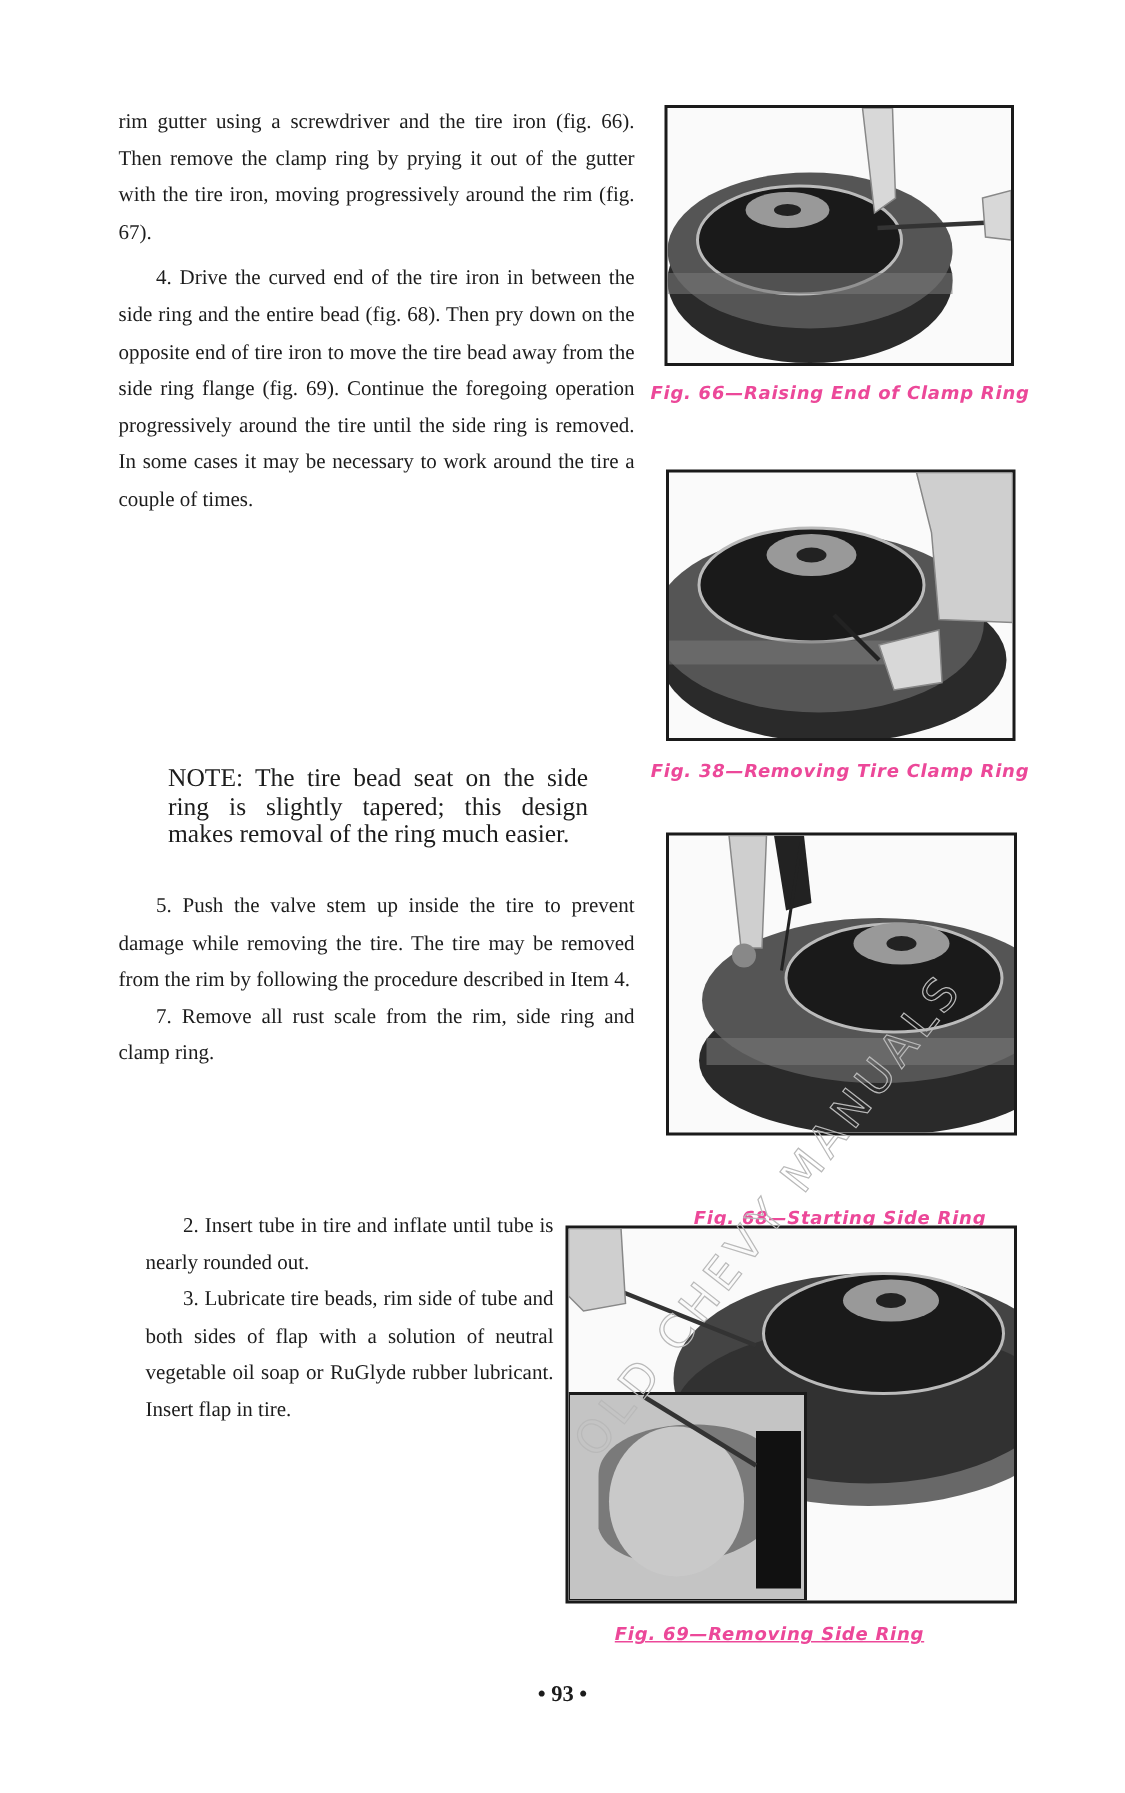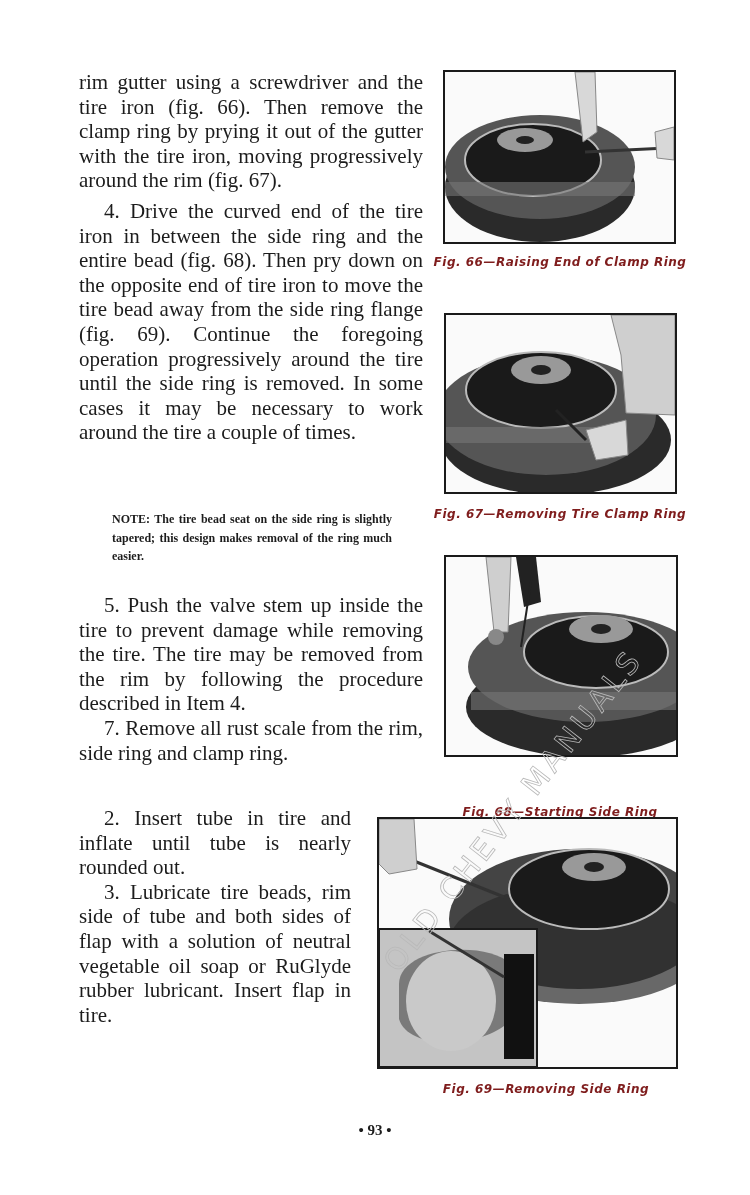--- a/index.html
+++ b/index.html
@@ -3,41 +3,41 @@
   <meta charset="utf-8">
   <style>
     html, body { margin: 0; padding: 0; background: #ffffff; }
     body {
       width: 750px; height: 1195px; position: relative; overflow: hidden;
       font-family: "DejaVu Serif", "Liberation Serif", serif;
       color: #1c1c1c;
     }
     .col {
       position: absolute; left: 79px; width: 344px;
-      font-size: 21px; line-height: 24.6px; text-align: justify;
+      font-size: 14px; line-height: 24.6px; text-align: justify;
       font-family: "Liberation Serif", "DejaVu Serif", serif;
     }
     .col p { margin: 0; }
     .indent { text-indent: 25px; }
     .note {
       position: absolute; left: 112px; width: 280px;
-      font-family: "Liberation Serif", serif; font-weight: bold;
-      font-size: 12px; line-height: 18.6px; text-align: justify;
+      font-family: "Liberation Serif", serif; font-weight: normal;
+      font-size: 17px; line-height: 18.6px; text-align: justify;
     }
     .heading { font-weight: bold; }
     .narrow { width: 272px; }
     .photo {
       position: absolute; border: 2px solid #1a1a1a; background: #fafafa; overflow: hidden;
     }
     .photo svg { width: 100%; height: 100%; display: block; }
     .caption {
       position: absolute; text-align: center;
       font-family: "DejaVu Sans", "Liberation Sans", sans-serif;
       font-style: italic; font-weight: bold; font-size: 12px; line-height: 16px;
-      color: #7f1d1d; letter-spacing: 0.5px;
+      color: #ec4899; letter-spacing: 0.5px;
     }
     .pagenum {
       position: absolute; left: 325px; top: 1122px; width: 100px; text-align: center;
       font-family: "Liberation Serif", serif; font-size: 15px; font-weight: bold;
     }
     .watermark {
       position: absolute; left: 390px; top: 950px; width: 420px;
       transform: rotate(-52deg); transform-origin: left center;
       font-family: "DejaVu Sans", sans-serif; font-size: 30px; letter-spacing: 4px;
       color: transparent; -webkit-text-stroke: 0.8px #b9b9b9; white-space: nowrap;
@@ -51,21 +51,21 @@
   <p class="indent" style="margin-top:6px;">4. Drive the curved end of the tire iron in between the side ring and the entire bead (fig. 68). Then pry down on the opposite end of tire iron to move the tire bead away from the side ring flange (fig. 69). Continue the foregoing operation progressively around the tire until the side ring is removed. In some cases it may be necessary to work around the tire a couple of times.</p>
 </div>
 
 <div class="note" style="top:510px;">NOTE: The tire bead seat on the side ring is slightly tapered; this design makes removal of the ring much easier.</div>
 
 <div class="col" style="top:593px;">
   <p class="indent">5. Push the valve stem up inside the tire to prevent damage while removing the tire. The tire may be removed from the rim by following the procedure described in Item 4.</p>
   <p class="indent">7. Remove all rust scale from the rim, side ring and clamp ring.</p>
 </div>
 
-<div class="col narrow" style="top:806px;">
+<div class="col narrow" style="top:806px;margin-left:18px;">
   <p class="indent">2. Insert tube in tire and inflate until tube is nearly rounded out.</p>
   <p class="indent">3. Lubricate tire beads, rim side of tube and both sides of flap with a solution of neutral vegetable oil soap or RuGlyde rubber lubricant. Insert flap in tire.</p>
 </div>
 
 <div class="photo" style="left:443px; top:70px; width:229px; height:170px;">
   <svg viewBox="0 0 229 170">
     <ellipse cx="95" cy="115" rx="95" ry="55" fill="#2a2a2a"></ellipse>
     <ellipse cx="95" cy="95" rx="95" ry="52" fill="#555"></ellipse>
     <ellipse cx="88" cy="88" rx="68" ry="36" fill="#1a1a1a" stroke="#bbb" stroke-width="2"></ellipse>
     <ellipse cx="80" cy="68" rx="28" ry="12" fill="#999"></ellipse>
@@ -84,21 +84,21 @@
     <ellipse cx="100" cy="100" rx="110" ry="60" fill="#555"></ellipse>
     <ellipse cx="95" cy="75" rx="75" ry="38" fill="#1a1a1a" stroke="#bbb" stroke-width="2"></ellipse>
     <ellipse cx="95" cy="55" rx="30" ry="14" fill="#999"></ellipse>
     <ellipse cx="95" cy="55" rx="10" ry="5" fill="#222"></ellipse>
     <rect x="0" y="112" width="150" height="16" fill="#777" opacity="0.6"></rect>
     <line x1="110" y1="95" x2="140" y2="125" stroke="#222" stroke-width="3"></line>
     <path d="M165 0 L229 0 L229 100 L180 98 L175 40 Z" fill="#cfcfcf" stroke="#888"></path>
     <path d="M140 115 L180 105 L182 140 L150 145 Z" fill="#d8d8d8" stroke="#888"></path>
   </svg>
 </div>
-<div class="caption" style="left:430px; top:506px; width:260px;">Fig. 67—Removing Tire Clamp Ring</div>
+<div class="caption" style="left:430px; top:506px; width:260px;">Fig. 38—Removing Tire Clamp Ring</div>
 
 <div class="photo" style="left:444px; top:555px; width:230px; height:198px;">
   <svg viewBox="0 0 230 198">
     <ellipse cx="140" cy="150" rx="120" ry="50" fill="#2a2a2a"></ellipse>
     <ellipse cx="140" cy="110" rx="118" ry="55" fill="#555"></ellipse>
     <ellipse cx="150" cy="95" rx="72" ry="36" fill="#1a1a1a" stroke="#bbb" stroke-width="2"></ellipse>
     <ellipse cx="155" cy="72" rx="32" ry="14" fill="#999"></ellipse>
     <ellipse cx="155" cy="72" rx="10" ry="5" fill="#222"></ellipse>
     <rect x="25" y="135" width="205" height="18" fill="#777" opacity="0.6"></rect>
     <path d="M40 0 L65 0 L62 75 L48 75 Z" fill="#cfcfcf" stroke="#888"></path>
@@ -118,17 +118,17 @@
     <ellipse cx="215" cy="48" rx="10" ry="5" fill="#222"></ellipse>
     <line x1="30" y1="40" x2="125" y2="78" stroke="#333" stroke-width="3"></line>
     <path d="M0 0 L35 0 L38 50 L10 55 L0 45 Z" fill="#cfcfcf" stroke="#888"></path>
     <rect x="0" y="110" width="158" height="138" fill="#c4c4c4" stroke="#1a1a1a" stroke-width="2"></rect>
     <path d="M20 165 C20 125, 120 120, 135 150 L140 190 C120 230, 30 235, 20 200 Z" fill="#7a7a7a"></path>
     <ellipse cx="72" cy="182" rx="45" ry="50" fill="#c9c9c9"></ellipse>
     <rect x="125" y="135" width="30" height="105" fill="#111"></rect>
     <line x1="50" y1="112" x2="125" y2="158" stroke="#333" stroke-width="3"></line>
   </svg>
 </div>
-<div class="caption" style="left:416px; top:1081px; width:260px;">Fig. 69—Removing Side Ring</div>
+<div class="caption" style="left:383px; top:1081px; width:260px;text-decoration:underline;">Fig. 69—Removing Side Ring</div>
 
 <div class="watermark">OLD CHEVY MANUALS</div>
 
 <div class="pagenum">• 93 •</div>
 
 </body></html>

